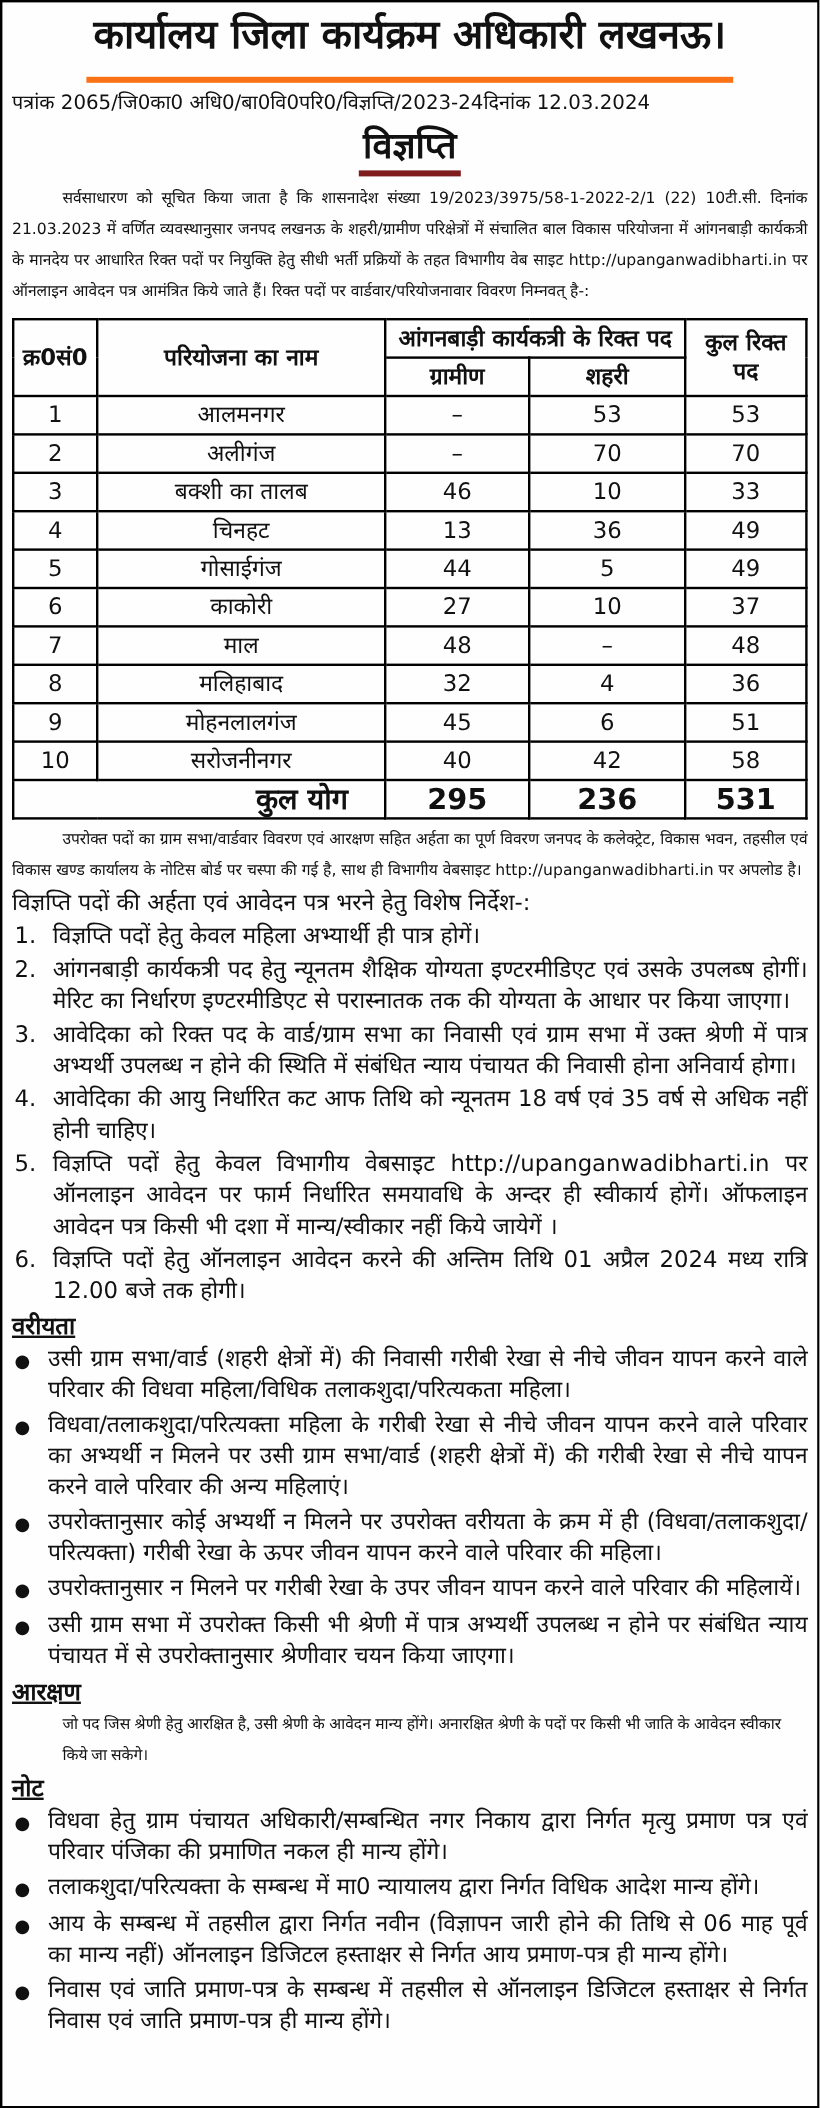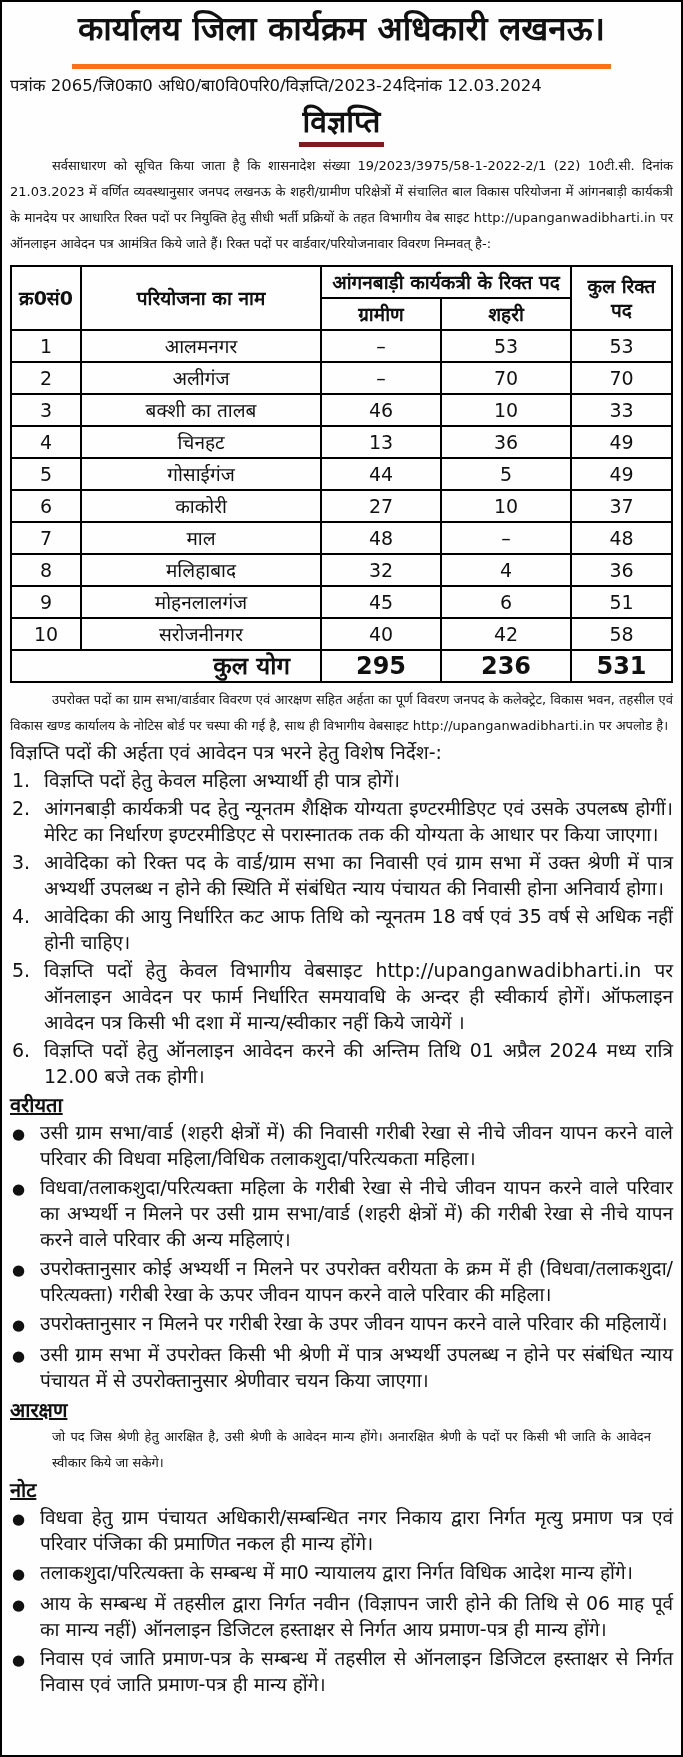--- a/index.html
+++ b/index.html
@@ -112,21 +112,21 @@
   ul.bullets .txt { flex: 1; text-align: justify; }
 
   .reservation-text {
     font-size: 19px;
     line-height: 26px;
     text-align: justify;
     padding-left: 42px;
     text-indent: 0;
   }
   .reservation-text { padding-left: 0; }
-  .reservation-text .inner { margin-left: 42px; margin-right: 22px; display: block; }
+  .reservation-text .inner { margin-left: 42px; margin-right: 22px; display: block; font-family: Liberation Serif, serif; }
 </style>
 </head>
 <body>
 
 <div class="doc">
 
   <div class="office-title">
     <span>कार्यालय जिला कार्यक्रम अधिकारी लखनऊ।</span>
   </div>
 

